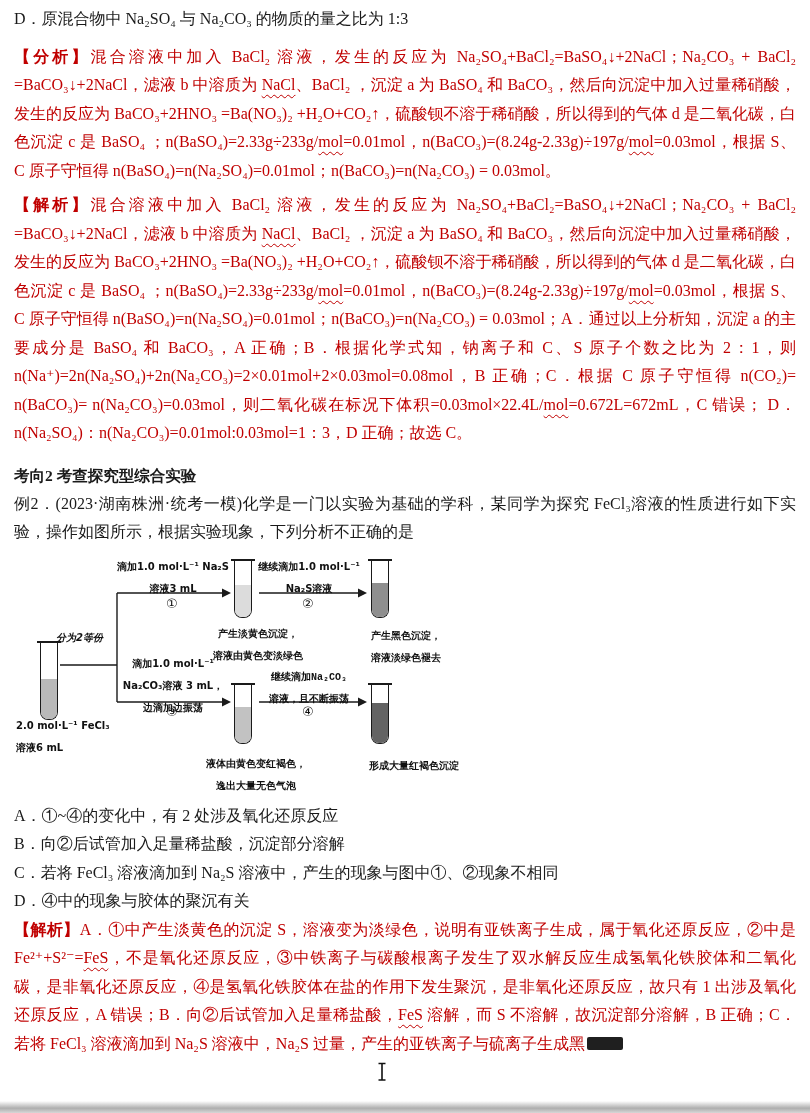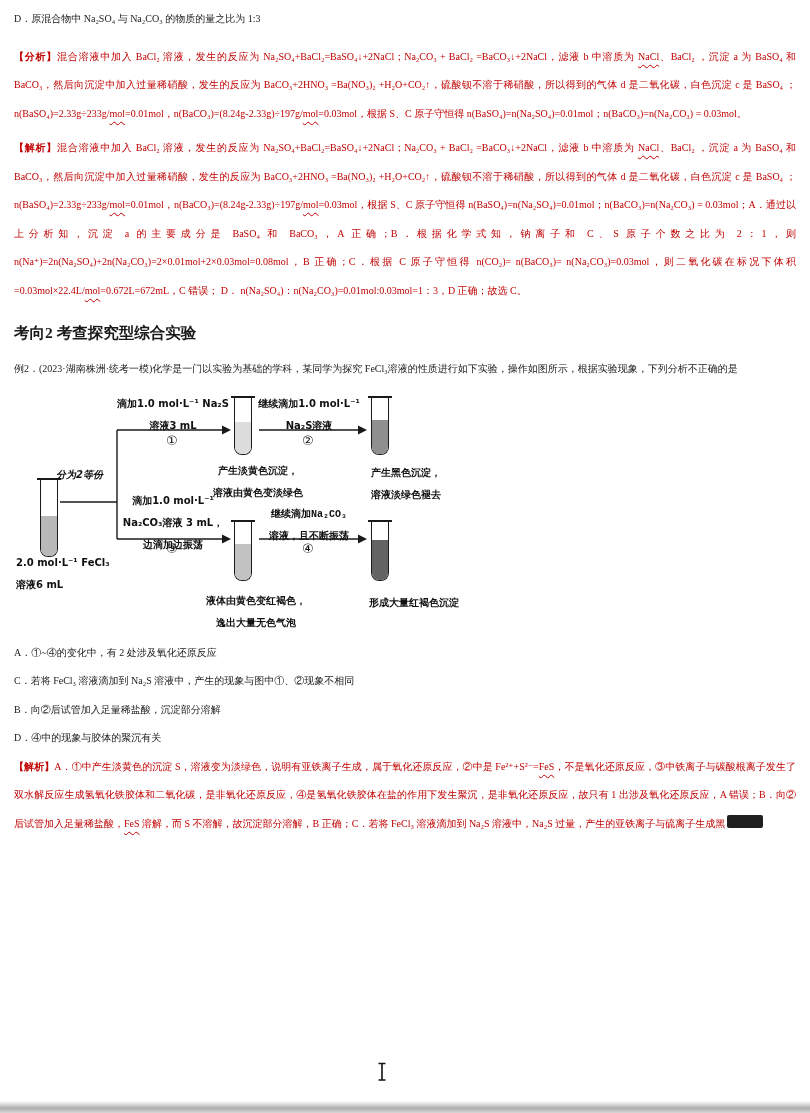--- a/index.html
+++ b/index.html
@@ -5,35 +5,35 @@
   html,body{margin:0;padding:0;background:#fff;}
   .page{
     position:relative;
     width:810px;height:1113px;
     background:#ffffff;
     overflow:hidden;
     font-family:"Liberation Serif","DejaVu Serif",serif;
     color:#1a1a1a;
   }
   .content{padding:5px 14px 0 14px;}
-  .line{font-size:10px;line-height:28.5px;margin:0;}
+  .line{font-size:16px;line-height:28.5px;margin:0;}
   .para{text-align:justify;}
   .red{color:#c00000;}
   .plabel{font-weight:bold;}
   .wavy{
     text-decoration-line:underline;
     text-decoration-style:wavy;
     text-decoration-thickness:1px;
     text-underline-offset:4px;
   }
   .mt-analysis{margin-top:9px;}
   .mt-jiexi{margin-top:6px;}
   .answer-line{margin-top:7px;font-weight:bold;}
   .heading{font-size:15.5px;line-height:28px;font-weight:bold;margin:14px 0 0 0;color:#1a1a1a;}
-  .mt-ex{margin-top:8px;}
+  .mt-ex{}
 
   
   .diagram{position:relative;width:482px;height:245px;margin:6px 0 4px 2px;}
   .dlines{position:absolute;left:0;top:0;}
   .ln{stroke:#1a1a1a;stroke-width:1.4;fill:none;}
   .ah{fill:#1a1a1a;}
   .tube{
     position:absolute;width:16px;
     border:1.5px solid #1a1a1a;border-top:none;
     border-radius:0 0 8px 8px;background:#fff;
@@ -135,22 +135,22 @@
       <div class="dlabel" style="left:160px;top:200px;width:160px;">液体由黄色变红褐色，
 逸出大量无色气泡</div>
 
       <div class="dlabel" style="left:232px;top:114px;width:122px;font-family:Liberation Mono, monospace;">继续滴加Na₂CO₃
 溶液，且不断振荡</div>
       <div class="dnum" style="left:286px;top:152px;">④</div>
       <div class="dlabel" style="left:316px;top:202px;width:164px;">形成大量红褐色沉淀</div>
     </div>
 
     <p class="line para">A．①~④的变化中，有 2 处涉及氧化还原反应</p>
+    <p class="line para">B．向②后试管加入足量稀盐酸，沉淀部分溶解</p>
     <p class="line para">C．若将 FeCl₃ 溶液滴加到 Na₂S 溶液中，产生的现象与图中①、②现象不相同</p>
-    <p class="line para">B．向②后试管加入足量稀盐酸，沉淀部分溶解</p>
     <p class="line para">D．④中的现象与胶体的聚沉有关</p>
 
     <p class="line para red"><span class="plabel">【解析】</span><span><span>A．①中产生淡黄色的沉淀 S，溶液变为淡绿色，说明有亚铁离子生成，属于氧化还原反应，②中是 Fe²⁺+S²⁻=</span><span class="wavy">FeS</span><span>，不是氧化还原反应，③中铁离子与碳酸根离子发生了双水解反应生成氢氧化铁胶体和二氧化碳，是非氧化还原反应，④是氢氧化铁胶体在盐的作用下发生聚沉，是非氧化还原反应，故只有 1 出涉及氧化还原反应，A 错误；B．向②后试管加入足量稀盐酸，</span><span class="wavy">FeS</span><span> 溶解，而 S 不溶解，故沉淀部分溶解，B 正确；C．若将 FeCl₃ 溶液滴加到 Na₂S 溶液中，Na₂S 过量，产生的亚铁离子与硫离子生成黑</span></span><span class="smudge"></span></p>
 
   </div>
 
   <svg class="cursor" width="12" height="20" viewBox="0 0 12 20">
     <path d="M2.5 1.5 h7 M6 1.5 v16.5 M2.5 18 h7" stroke="#111" stroke-width="1.6" fill="none"></path>
   </svg>
 

